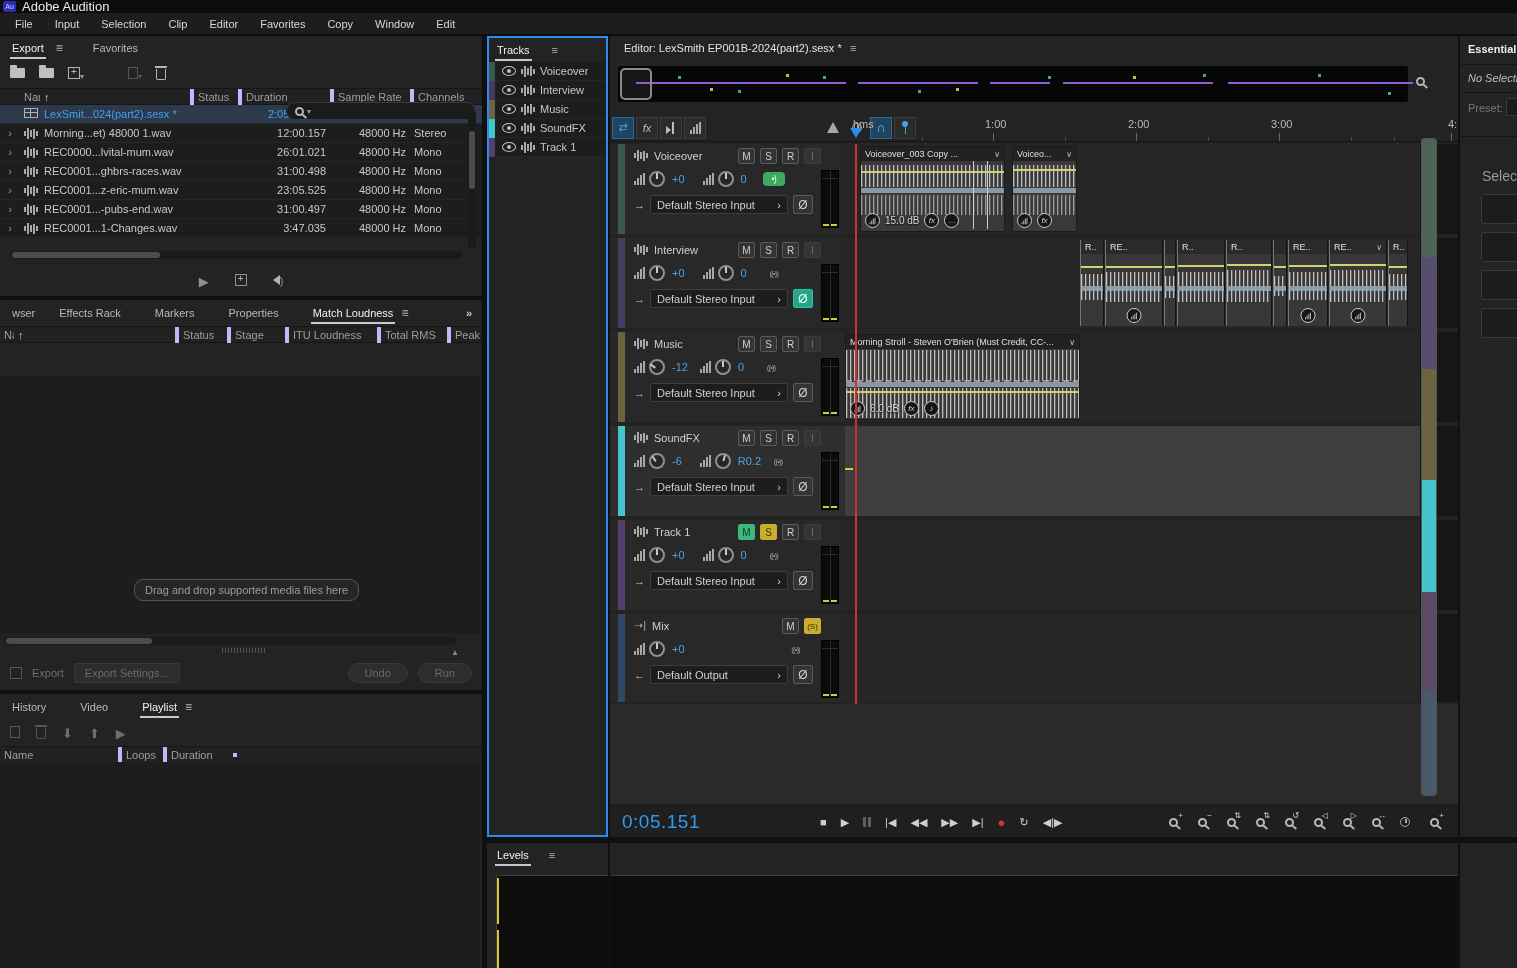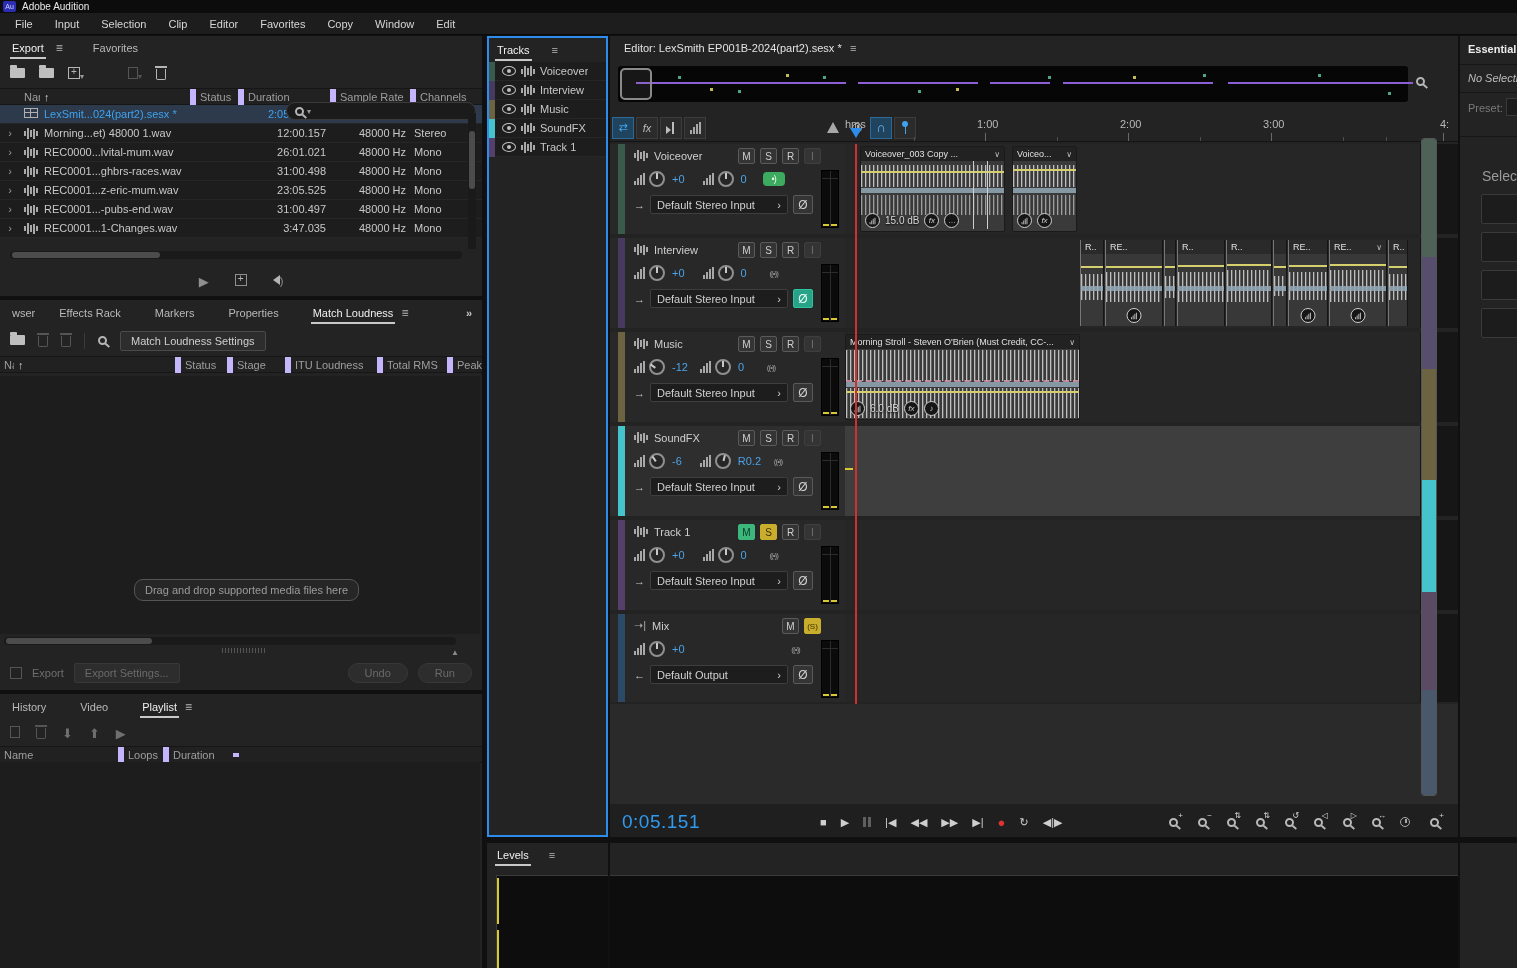--- a/index.html
+++ b/index.html
@@ -5,33 +5,33 @@
   *{margin:0;padding:0;box-sizing:border-box}
   html,body{width:1517px;height:968px;overflow:hidden;background:#101010;
     font-family:"Liberation Sans","DejaVu Sans",sans-serif;color:#c8c8c8;font-size:11px;
     -webkit-font-smoothing:antialiased}
   .abs{position:absolute}
   b,i{font-style:normal;font-weight:normal}
 
   
   #titlebar{left:0;top:0;width:1517px;height:13px;background:#0c0c0c;display:flex;align-items:center;gap:6px;padding-left:3px}
   #aulogo{width:13px;height:11px;background:#2d2db4;color:#cdd6ff;font-size:7px;display:flex;align-items:center;justify-content:center;border-radius:2px}
-  #apptitle{color:#e8e8e8;font-size:10px}
+  #apptitle{color:#e8e8e8;font-size:13px}
   #menubar{left:0;top:13px;width:1517px;height:22px;background:#1d1d1d;display:flex;align-items:center;padding-left:4px;border-bottom:1px solid #0a0a0a}
   .menu-item{padding:0 11px;color:#d6d6d6;font-size:11px;height:22px;display:flex;align-items:center;cursor:default}
 
   
   .panel{background:#232323}
   .ptabs{display:flex;align-items:center;gap:0;height:24px;padding-left:12px}
   .ptab{color:#b9b9b9;margin-right:34px;position:relative;white-space:nowrap}
   .ptab.on{color:#f0f0f0}
   .ptab.on:after{content:"";position:absolute;left:-2px;right:-2px;bottom:-5px;height:2px;background:#c9c9c9}
   .burger{color:#b9b9b9;font-size:12px;margin-left:-22px}
   .colhead{display:grid;color:#9e9e9e;border-top:1px solid #161616;border-bottom:1px solid #161616;background:#212121;align-items:center}
-  .colhead span{padding:2px 4px;border-left:6px solid #c4b5fd;white-space:nowrap;overflow:hidden}
+  .colhead span{padding:2px 4px;border-left:4px solid #c4b5fd;white-space:nowrap;overflow:hidden}
   .colhead span:first-child{border-left:none}
 
   
   .i-folder{width:15px;height:10px;background:#bfbfbf;position:relative;border-radius:1px;display:inline-block}
   .i-folder:before{content:"";position:absolute;top:-3px;left:0;width:7px;height:3px;background:#bfbfbf;border-radius:1px 1px 0 0}
   .i-trash{width:10px;height:11px;border:1px solid #b5b5b5;border-top:none;border-radius:0 0 2px 2px;position:relative;display:inline-block;margin-top:3px}
   .i-trash:before{content:"";position:absolute;top:-3px;left:-2px;width:12px;height:2px;background:#b5b5b5}
   .dim>.i-trash{border-color:#555}.dim>.i-trash:before{background:#555}
   .i-mag{width:9px;height:9px;border:2px solid #b5b5b5;border-radius:50%;position:relative;display:inline-block}
   .i-mag:after{content:"";position:absolute;width:6px;height:2px;background:#b5b5b5;right:-5px;bottom:-3px;transform:rotate(40deg)}
@@ -125,21 +125,21 @@
   .i-split:before{content:"";position:absolute;left:6px;top:0;bottom:0;width:1.5px;background:#bdbdbd}
   .i-split:after{content:"";position:absolute;left:0;top:4px;border-top:4px solid transparent;border-bottom:4px solid transparent;border-left:5px solid #bdbdbd}
   .i-metr{width:0;height:0;border-left:6px solid transparent;border-right:6px solid transparent;border-bottom:11px solid #a8a8a8}
   .i-timer{width:10px;height:10px;border:1.5px solid #a8a8a8;border-radius:50%;position:relative}
   .i-timer:after{content:"";position:absolute;left:4px;top:1px;width:1.5px;height:4px;background:#a8a8a8}
   .i-magnet{color:#6fb7f2;font-weight:bold;font-size:13px;line-height:10px}
   .i-pin{position:relative;width:8px;height:13px}
   .i-pin:before{content:"";position:absolute;left:1px;top:0;width:6px;height:6px;border-radius:50%;background:#3fa2ee}
   .i-pin:after{content:"";position:absolute;left:3.5px;top:5px;width:1.5px;height:8px;background:#3fa2ee}
 
-  #ruler{position:absolute;left:230px;top:78px;width:613px;height:28px;border-bottom:1px solid #141414;color:#b9b9b9}
+  #ruler{position:absolute;left:238px;top:78px;width:613px;height:28px;border-bottom:1px solid #141414;color:#b9b9b9}
   .rtick{position:absolute;top:4px}
   .rbar{position:absolute;bottom:0;width:1px;height:8px;background:#6a6a6a}
   .rbar.small{height:4px;background:#4d4d4d}
   #hms{position:absolute;left:5px;top:4px}
   #playhead-cap{position:absolute;left:240px;top:92px;width:0;height:0;border-left:6px solid transparent;border-right:6px solid transparent;border-top:10px solid #2d8ceb}
   #playhead-line{position:absolute;left:245px;top:108px;width:1.5px;height:560px;background:#cf3030;z-index:40}
 
   
   .trow{position:absolute;left:0;width:848px;height:90px;background:#161616}
   .thead{position:absolute;left:0;top:0;width:235px;height:100%;background:#282828}
@@ -380,28 +380,20 @@
 
 <div id="loud" class="abs panel">
   <div class="ptabs">
     <span class="ptab" style="margin-right:24px">wser</span>
     <span class="ptab">Effects Rack</span>
     <span class="ptab">Markers</span>
     <span class="ptab">Properties</span>
     <span class="ptab on">Match Loudness</span>
     <span class="burger" style="margin-left:-26px">≡</span>
     <span class="chev2">»</span>
-  </div>
-  <div class="toolbar">
-    <span><span class="i-folder"></span></span>
-    <span class="dim"><span class="i-trash"></span></span>
-    <span class="dim"><span class="i-trash"></span></span>
-    <span class="vdiv"></span>
-    <span><span class="i-mag"></span></span>
-    <span class="btn">Match Loudness Settings</span>
   </div>
   <div class="colhead" style="height:17px;grid-template-columns:14px 36px 125px 52px 58px 92px 70px 45px">
     <span>Name</span>
     <span style="border-left:none;color:#cfcfcf">↑</span>
     <span style="border-left:none"></span>
     <span>Status</span>
     <span>Stage</span>
     <span>ITU Loudness</span>
     <span>Total RMS</span>
     <span>Peak</span>

